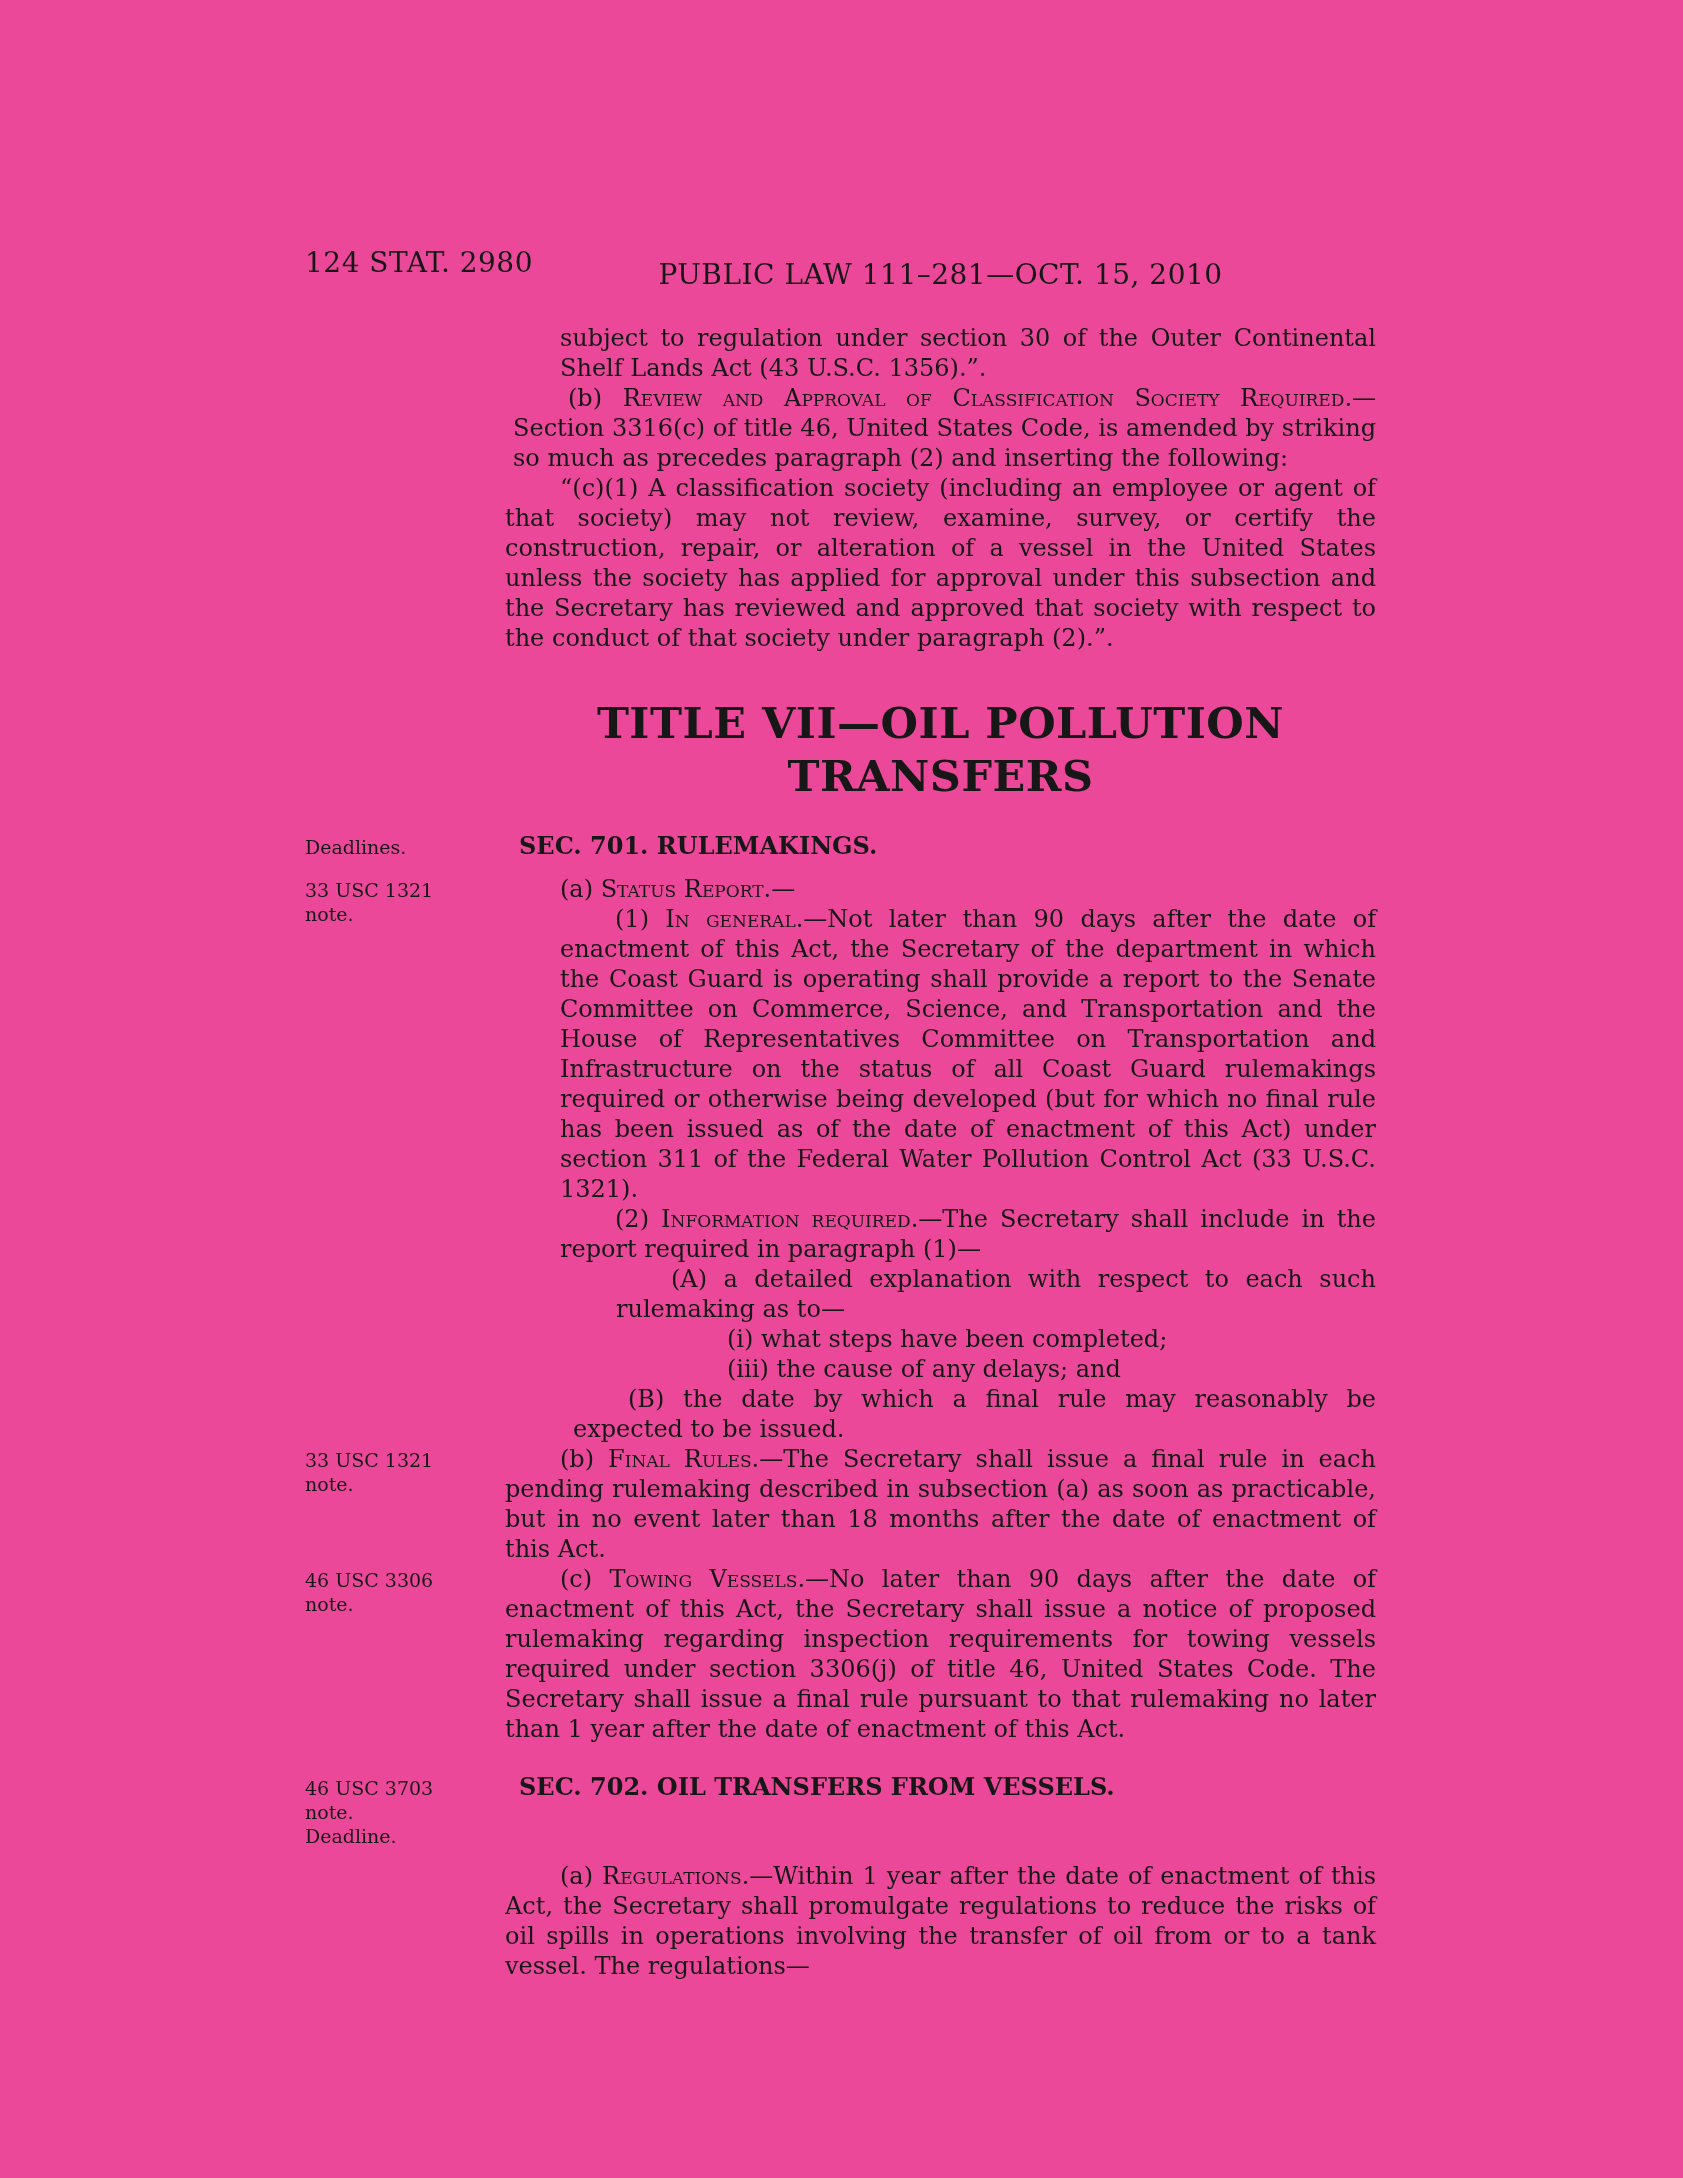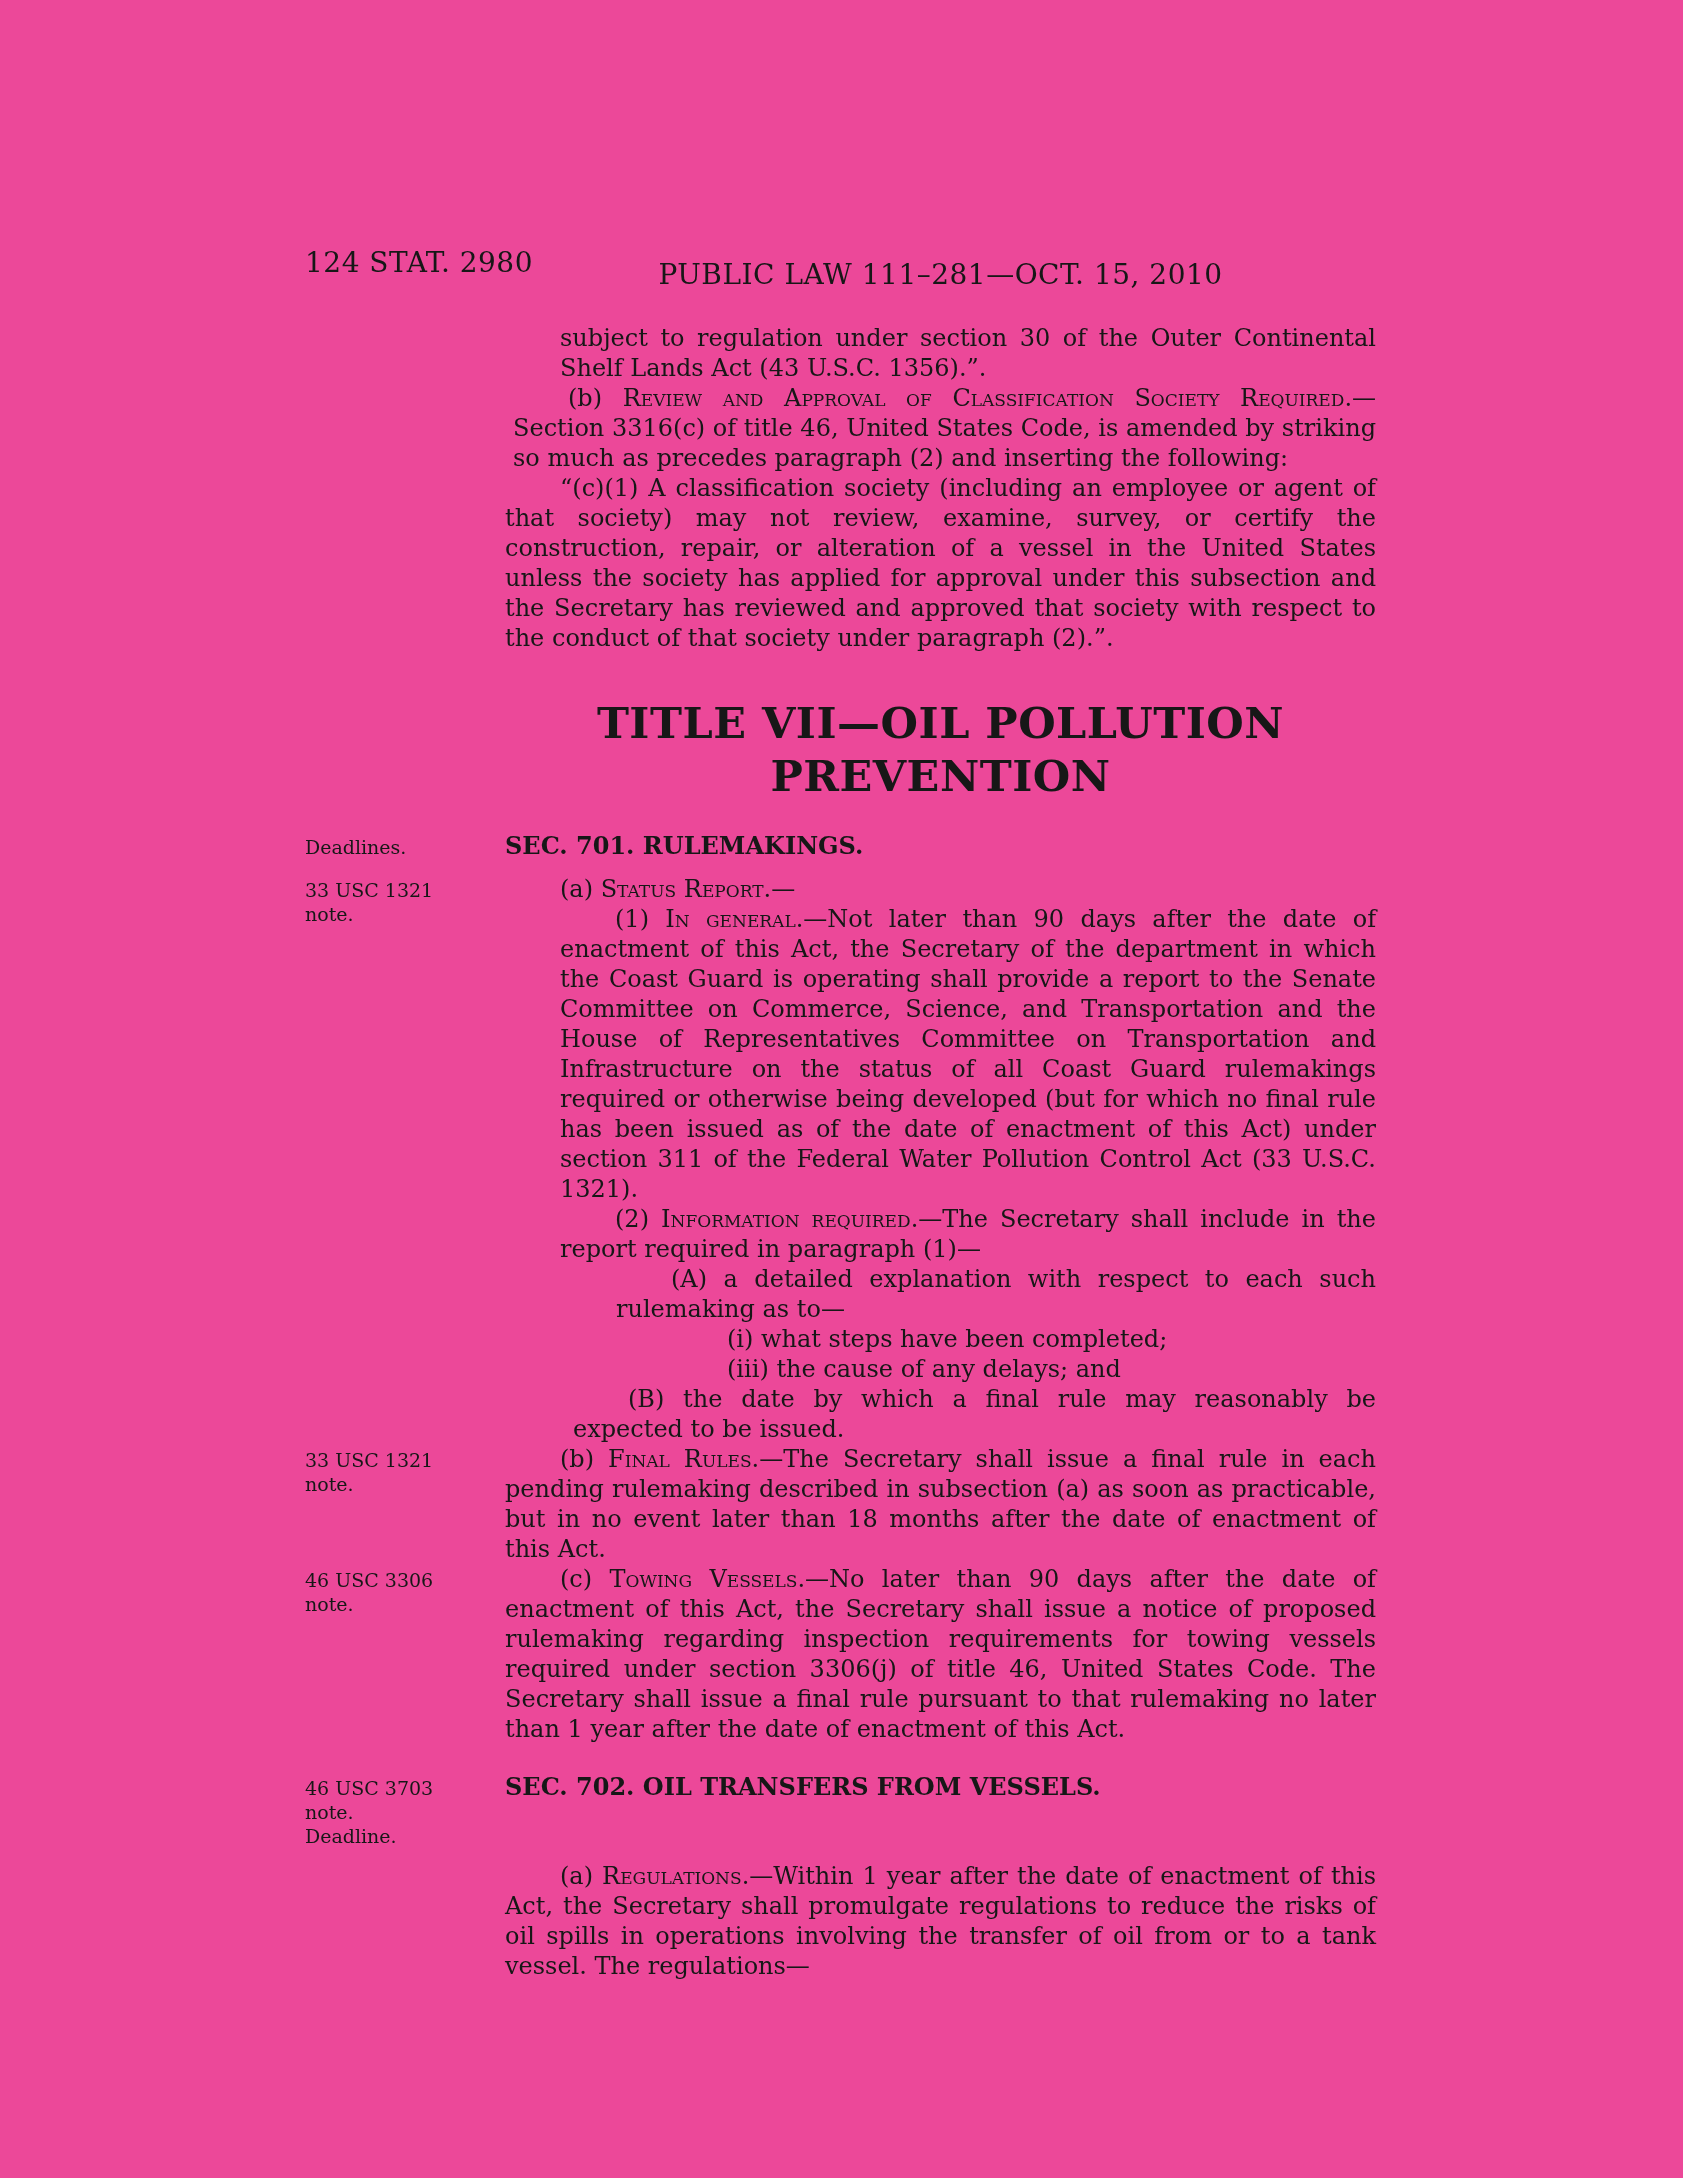--- a/index.html
+++ b/index.html
@@ -18,21 +18,21 @@
     position: absolute; left: 305px; top: 0;
     font-size: 28px; letter-spacing: 0.5px;
   }
   .law-title {
     position: absolute; left: 505px; top: 12px; width: 871px;
     text-align: center; font-size: 28px; letter-spacing: 0.5px;
   }
   .content { position: absolute; top: 323px; left: 0; width: 100%; }
   .row { display: flex; margin-left: 305px; }
   .row-title { margin-top: 44px; margin-bottom: 26px; }
-  .row-sec { margin-top: 28px; margin-bottom: 13px; }
+  .row-sec { margin-top: 28px; margin-bottom: 13px; gap: 14px; }
   .note-col { flex: 0 0 200px; width: 200px; padding-top: 4px; padding-right: 12px; }
   .text-col { flex: 0 0 871px; width: 871px; }
   .note-line { font-size: 19px; line-height: 24px; color: #171717; }
   .para {
     font-size: 24px; line-height: 30px;
     text-align: justify; text-justify: inter-word;
   }
   .sc { font-variant: small-caps; }
   .title-heading {
     text-align: center; font-weight: bold;
@@ -54,21 +54,21 @@
         <div class="text-col">
           <p class="para" style="margin-left: 55px; text-indent: 0px;"><span>subject to regulation under section 30 of the Outer Continental Shelf Lands Act (43 U.S.C. 1356).”.</span></p>
           <p class="para" style="margin-left: 8px; text-indent: 55px;"><span>(b) </span><span class="sc">Review and Approval of Classification Society Required</span><span>.—Section 3316(c) of title 46, United States Code, is amended by striking so much as precedes paragraph (2) and inserting the following:</span></p>
           <p class="para" style="margin-left: 0px; text-indent: 55px;"><span>“(c)(1) A classification society (including an employee or agent of that society) may not review, examine, survey, or certify the construction, repair, or alteration of a vessel in the United States unless the society has applied for approval under this subsection and the Secretary has reviewed and approved that society with respect to the conduct of that society under paragraph (2).”.</span></p>
         </div>
       </div>
       <div class="row row-title">
         <div class="note-col"></div>
         <div class="text-col">
           <div class="title-heading">TITLE VII—OIL POLLUTION</div>
-          <div class="title-heading">PREVENTION</div>
+          <div class="title-heading">TRANSFERS</div>
         </div>
       </div>
       <div class="row row-sec">
         <div class="note-col">
           <div class="note-line">Deadlines.</div>
         </div>
         <div class="text-col">
           <div class="sec-heading">SEC. 701. RULEMAKINGS.</div>
         </div>
       </div>

